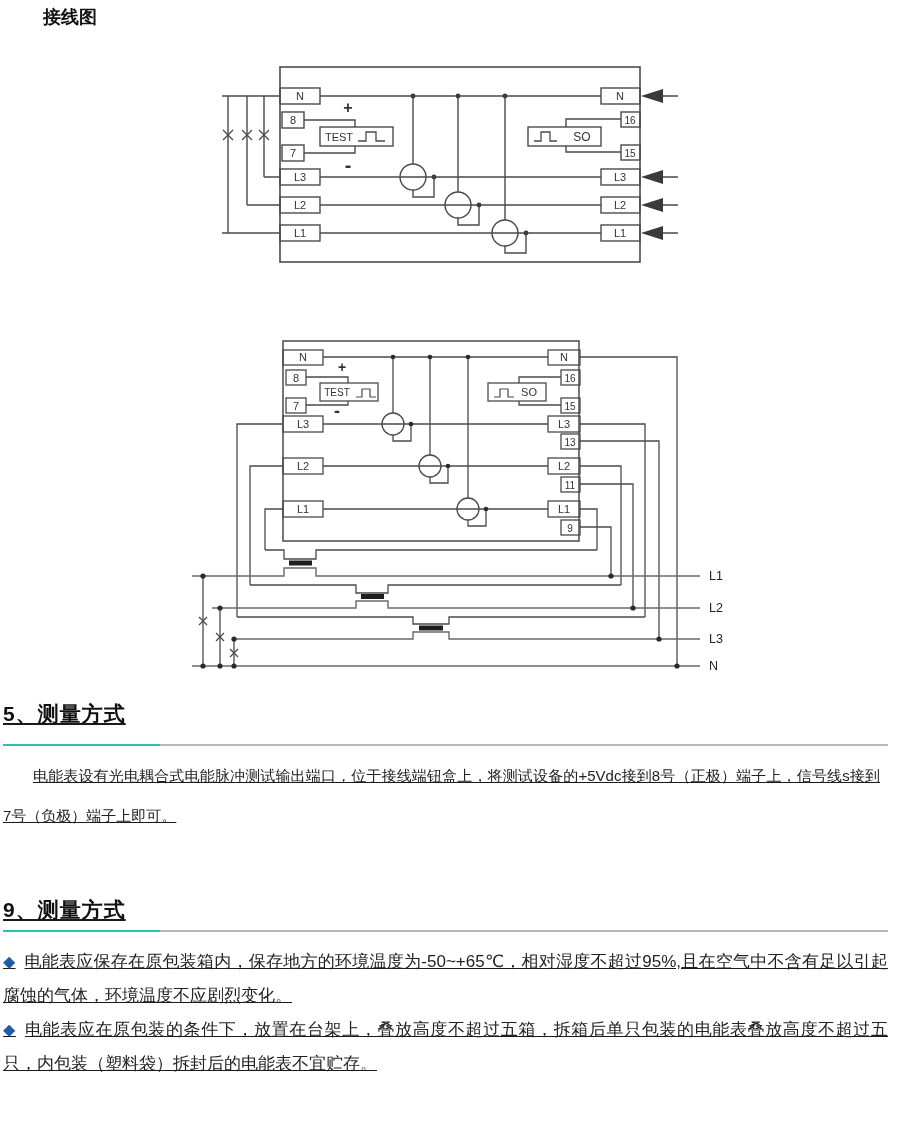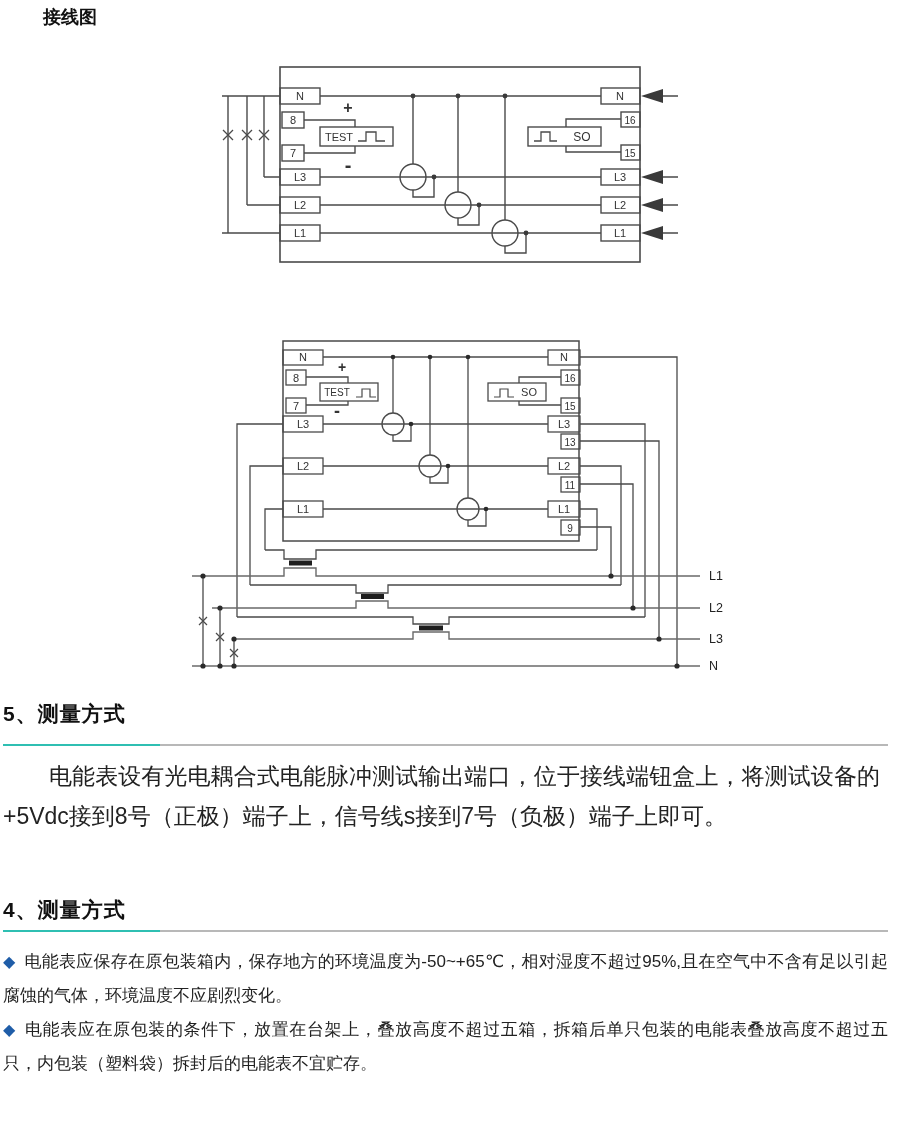--- a/index.html
+++ b/index.html
@@ -5,32 +5,32 @@
   html,body{margin:0;padding:0;}
   body{
     width:900px;height:1131px;position:relative;background:#ffffff;
     font-family:"Liberation Sans","DejaVu Sans",sans-serif;color:#1a1a1a;
     overflow:hidden;
   }
   .page-title{
     position:absolute;left:12px;top:5px;font-size:18px;font-weight:bold;color:#111;margin-left:31px;
   }
   svg.diagrams{position:absolute;left:0;top:0;}
-  .section{position:absolute;left:0;width:900px;box-sizing:border-box;padding:0 12px 0 3px;}
+  .section{position:absolute;left:0;width:900px;box-sizing:border-box;padding:0 12px 0 3px;text-decoration:underline;}
   #sec5{top:698px;}
   #sec6{top:894px;}
   .section h2{
     margin:2px 0 0 0;font-size:21px;line-height:28px;font-weight:bold;color:#111;
     letter-spacing:1px;
   }
   .rule{position:relative;height:2px;background:#b8b8b8;margin-top:16px;}
   #sec6 .rule{margin-top:6px;}
   .rule .accent{position:absolute;left:0;top:0;height:2px;width:157px;background:#2fbfb2;}
   .body-text{
-    margin:10px 8px 0 0;font-size:23px;line-height:40px;text-indent:2em;
+    margin:10px 8px 0 0;font-size:15px;line-height:40px;text-indent:2em;
     text-align:justify;color:#222;
   }
   .bullets{margin-top:13px;}
   .bullet{margin:0;font-size:17px;line-height:34px;text-align:justify;color:#222;}
   .diamond{color:#1f5da8;margin-right:9px;font-size:16px;}
   text{font-family:"Liberation Sans","DejaVu Sans",sans-serif;}
 </style>
 </head>
 <body>
 
@@ -233,21 +233,21 @@
 
 <div class="section" id="sec5">
   <h2>5、测量方式</h2>
   <div class="rule">
       <div class="accent"></div>
     </div>
   <p class="body-text">电能表设有光电耦合式电能脉冲测试输出端口，位于接线端钮盒上，将测试设备的+5Vdc接到8号（正极）端子上，信号线s接到7号（负极）端子上即可。</p>
 </div>
 
 <div class="section" id="sec6">
-  <h2>4、测量方式</h2>
+  <h2>9、测量方式</h2>
   <div class="rule">
       <div class="accent"></div>
     </div>
   <div class="bullets">
     <p class="bullet"><span class="diamond">◆</span><span>电能表应保存在原包装箱内，保存地方的环境温度为-50~+65℃，相对湿度不超过95%,且在空气中不含有足以引起腐蚀的气体，环境温度不应剧烈变化。</span></p>
     <p class="bullet"><span class="diamond">◆</span><span>电能表应在原包装的条件下，放置在台架上，叠放高度不超过五箱，拆箱后单只包装的电能表叠放高度不超过五只，内包装（塑料袋）拆封后的电能表不宜贮存。</span></p>
   </div>
 </div>
 
 </body></html>

